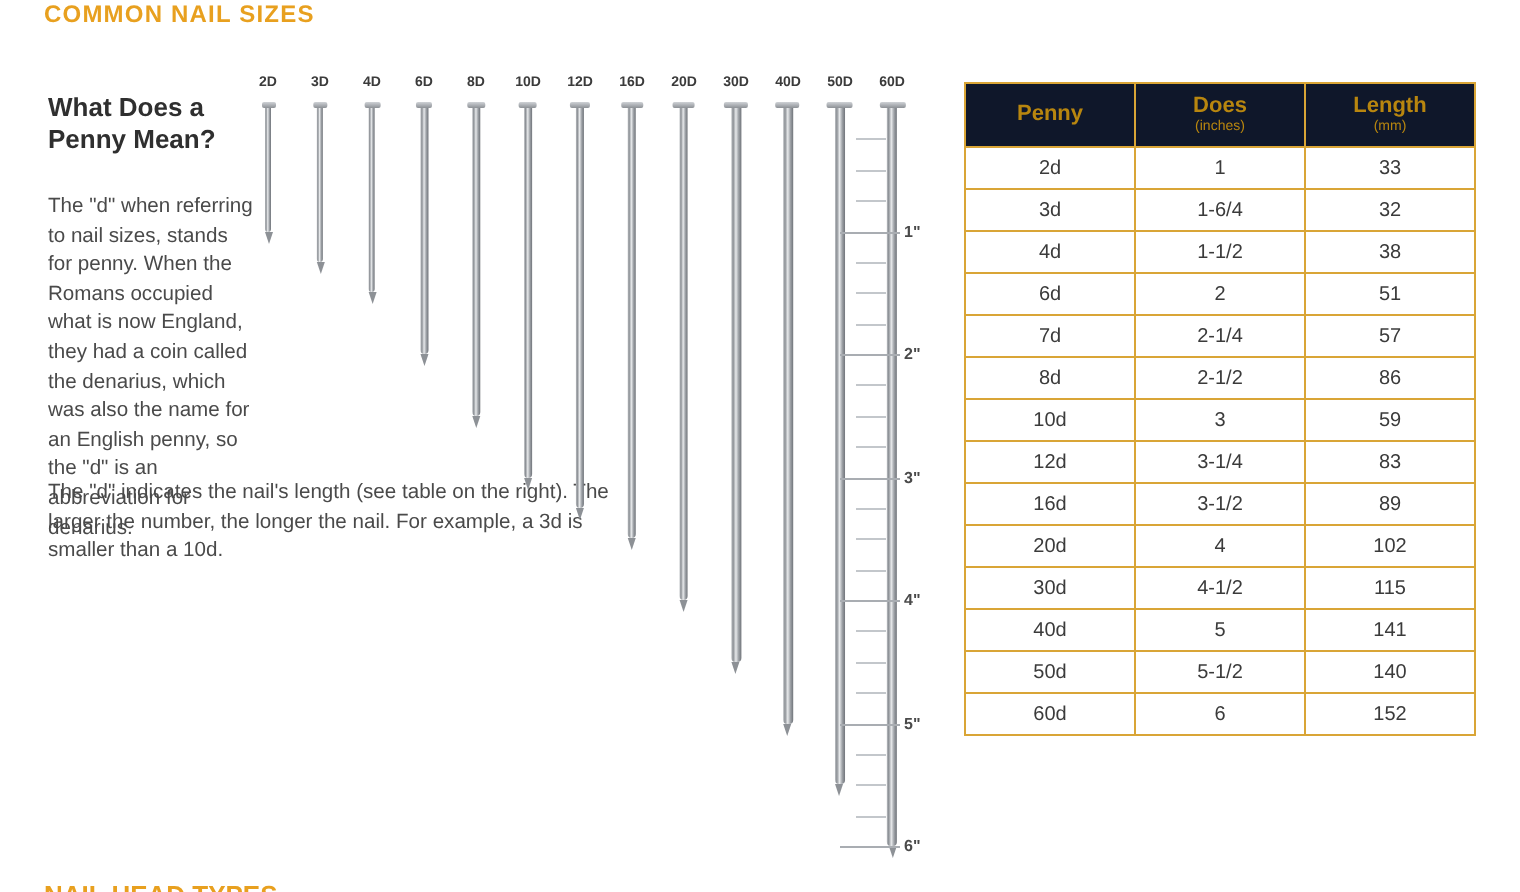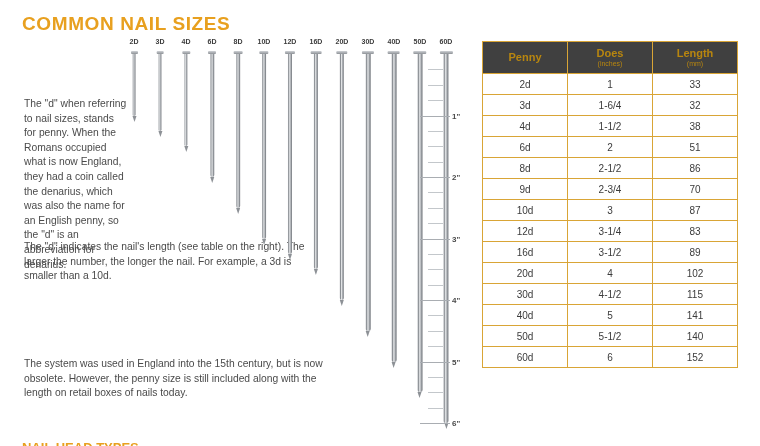--- a/index.html
+++ b/index.html
@@ -18,22 +18,22 @@
   .page {
     position: relative;
     width: 760px;
     height: 446px;
   }
 
   
   .title {
     position: absolute;
     left: 22px;
-    top: 13px;
-    font-size: 19px;
+    top: 0;
+    font-size: 12px;
     font-weight: bold;
     letter-spacing: 0.6px;
     color: #e8a01f;
   }
 
   
   .left-col {
     position: absolute;
     left: 24px;
     top: 46px;
@@ -159,21 +159,21 @@
     color: #3b3b3b;
     height: 20px;
     padding: 0;
   }
   table.nail-table thead th {
     height: 31px;
     color: #b8860f;
     font-weight: bold;
     font-size: 11px;
     line-height: 1.05;
-    background: #404040;
+    background: #0f172a;
     margin-left: 35px;
   }
   table.nail-table thead th .unit {
     display: block;
     font-size: 7px;
     font-weight: normal;
     color: #b8860f;
   }
   table.nail-table tbody td:first-child { font-size: 10px; }
 
@@ -188,24 +188,26 @@
     height: 6px;
   }
 </style>
 </head>
 <body>
 
 <div class="page">
 
   <div class="title">COMMON NAIL SIZES</div>
 
+  <div class="left-col">
+    <div class="subhead">What Does a Penny Mean?</div>
+  </div>
 
   <div class="para p1">The "d" when referring to nail sizes, stands for penny. When the Romans occupied what is now England, they had a coin called the denarius, which was also the name for an English penny, so the "d" is an abbreviation for denarius.</div>
   <div class="para p2">The "d" indicates the nail's length (see table on the right). The larger the number, the longer the nail. For example, a 3d is smaller than a 10d.</div>
-  <div class="para p4">The system was used in England into the 15th century, but is now obsolete. However, the penny size is still included along with the length on retail boxes of nails today.</div>
 
   <div class="nail-area">
     <div class="nail-labels" id="nail-labels">
         <div class="nail-label" style="left: 6px;">2D</div>
         <div class="nail-label" style="left: 32px;">3D</div>
         <div class="nail-label" style="left: 58px;">4D</div>
         <div class="nail-label" style="left: 84px;">6D</div>
         <div class="nail-label" style="left: 110px;">8D</div>
         <div class="nail-label" style="left: 136px;">10D</div>
         <div class="nail-label" style="left: 162px;">12D</div>
@@ -338,33 +340,33 @@
             <td>4d</td>
             <td>1-1/2</td>
             <td>38</td>
           </tr>
           <tr>
             <td>6d</td>
             <td>2</td>
             <td>51</td>
           </tr>
           <tr>
+            <td>7d</td>
+            <td>2-1/4</td>
+            <td>57</td>
+          </tr>
+          <tr>
             <td>8d</td>
             <td>2-1/2</td>
             <td>86</td>
           </tr>
           <tr>
-            <td>9d</td>
-            <td>2-3/4</td>
-            <td>70</td>
-          </tr>
-          <tr>
             <td>10d</td>
             <td>3</td>
-            <td>87</td>
+            <td>59</td>
           </tr>
           <tr>
             <td>12d</td>
             <td>3-1/4</td>
             <td>83</td>
           </tr>
           <tr>
             <td>16d</td>
             <td>3-1/2</td>
             <td>89</td>

